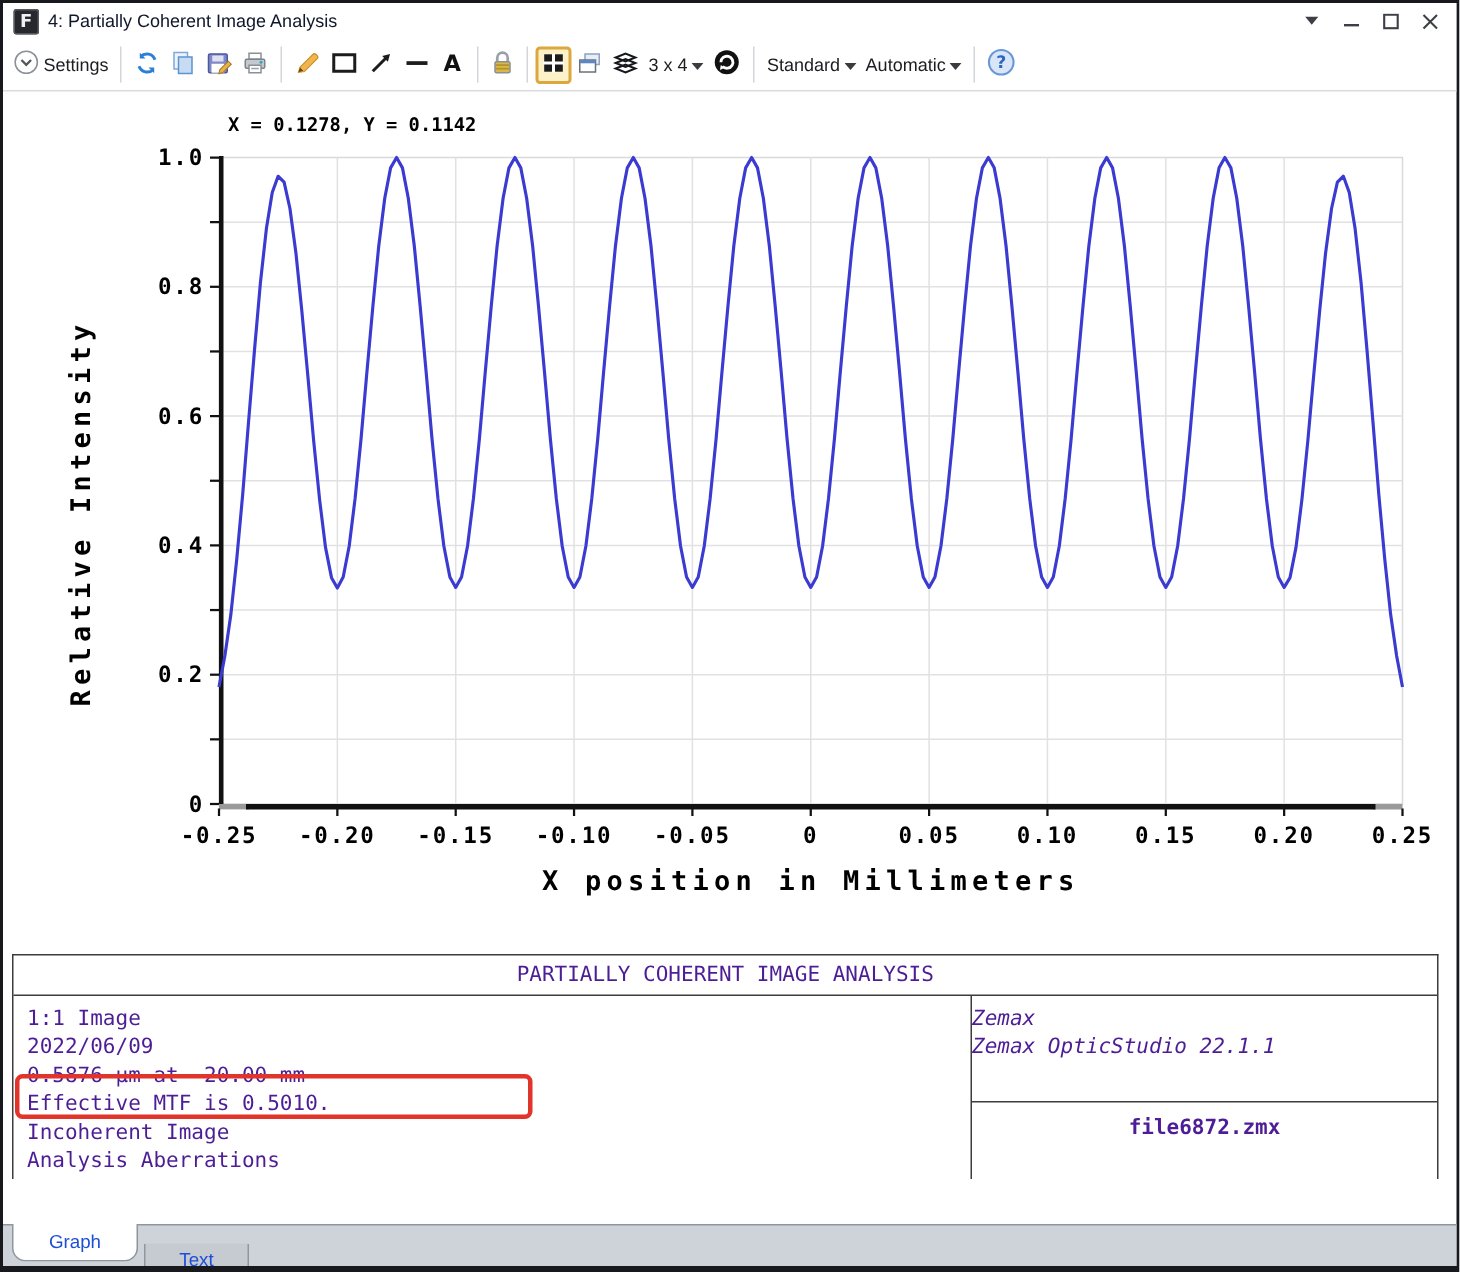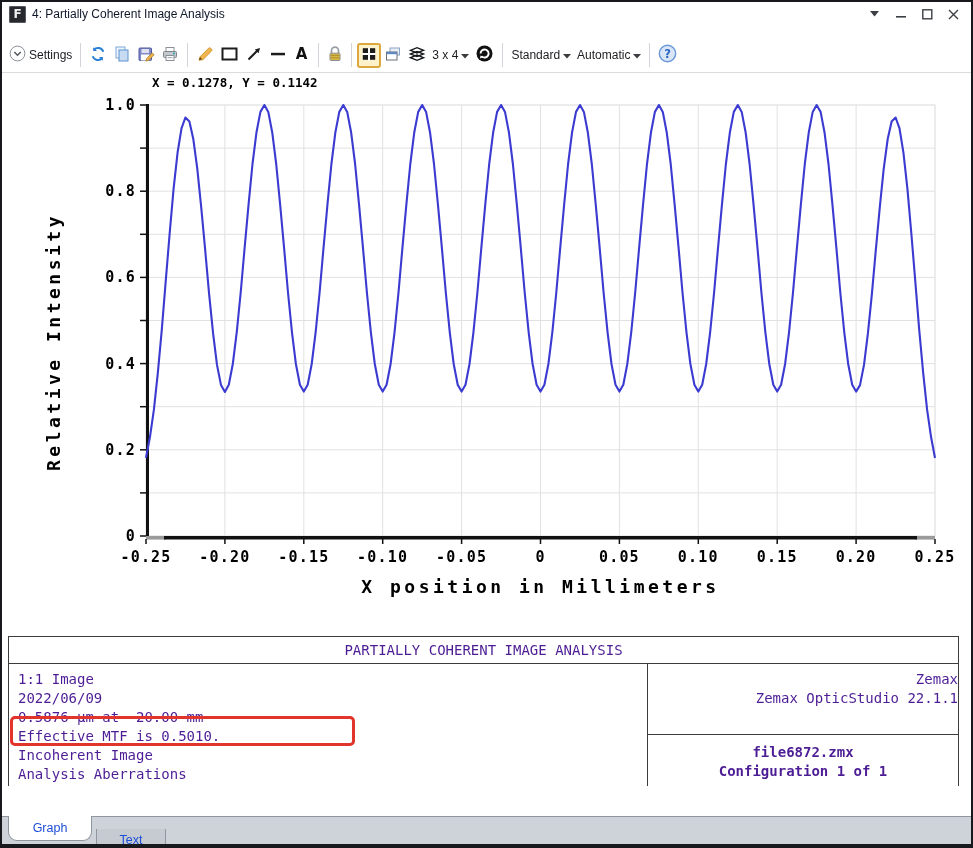--- a/index.html
+++ b/index.html
@@ -10,37 +10,37 @@
   .titlebar{position:absolute;top:0;left:0;right:0;height:24px;display:flex;align-items:center;
     padding:0 7px;gap:6px;background:#fff;}
   .app-icon{width:17px;height:17px;background:#26282d;color:#eef0f2;font-weight:bold;font-size:12px;
     display:flex;align-items:center;justify-content:center;border-radius:2px;
     box-shadow:inset 0 0 0 1px #55585e;font-family:"DejaVu Sans",sans-serif;}
   .title{font-size:12px;color:#0f172a;white-space:nowrap;}
   .win-controls{margin-left:auto;display:flex;gap:4px;align-items:center;}
   .wc{width:22px;height:18px;display:flex;align-items:center;justify-content:center;cursor:default;}
   
   .toolbar{position:absolute;top:24px;left:0;right:0;height:34px;display:flex;align-items:center;
-    padding:0 4px;background:#fff;border-bottom:1px solid #d9dbde;margin-top:12px;}
+    padding:0 4px;background:#fff;border-bottom:1px solid #d9dbde;}
   .tsep{width:1px;height:24px;background:#d2d5d9;margin:0 5px;flex:none;}
   .tbtn{display:flex;align-items:center;gap:3px;padding:2px 3px;border-radius:2px;font-size:12px;
     color:#1c1d21;flex:none;white-space:nowrap;}
   .active-tool{border:2px solid #dca73c;background:#fcf1c9;border-radius:3px;padding:0 1px;}
   
   #chart{position:absolute;top:58px;left:0;width:969px;height:576px;}
   
   .text-panel{position:absolute;top:634px;left:6px;width:951px;height:150px;box-sizing:border-box;
     border:1px solid #3c3c3c;border-bottom:none;font-family:"DejaVu Sans Mono",monospace;
     font-size:14px;color:#4c1d95;background:#fff;}
   .panel-header{height:26px;line-height:26px;text-align:center;border-bottom:1px solid #3c3c3c;}
   .panel-body{display:flex;height:122px;}
   .panel-left{flex:1;padding:6px 0 0 9px;position:relative;}
   .pl-line{height:19px;line-height:19px;white-space:nowrap;}
   .panel-right{width:310px;border-left:1px solid #3c3c3c;display:flex;flex-direction:column;}
-  .pr-top{height:64px;border-bottom:1px solid #3c3c3c;text-align:right;padding-top:6px;}
+  .pr-top{height:64px;border-bottom:1px solid #3c3c3c;text-align:left;padding-top:6px;font-style:italic;}
   .pr-bottom{flex:1;text-align:center;padding-top:8px;font-weight:bold;}
   .pr-line{height:19px;line-height:19px;}
   .mtf-box{position:absolute;left:1px;top:52px;width:345px;height:30px;box-sizing:border-box;
     border:3px solid #e1342a;border-radius:5px;background:transparent;}
   
   .tabbar{position:absolute;left:0;right:0;bottom:0;height:27px;background:#ced3da;
     border-top:1px solid #8f969f;}
   .tab{position:absolute;text-align:center;font-size:12.5px;color:#1d4ed8;box-sizing:border-box;
     border:1px solid #8f969f;border-top:none;border-radius:0 0 9px 9px;cursor:default;}
   .tab-graph{left:6px;width:84px;top:-1px;height:25px;line-height:24px;background:#fff;z-index:2;}
@@ -325,21 +325,20 @@
         <div class="pl-line">Analysis Aberrations</div>
         <div class="mtf-box"></div>
       </div>
       <div class="panel-right">
         <div class="pr-top">
           <div class="pr-line">Zemax</div>
           <div class="pr-line">Zemax OpticStudio 22.1.1</div>
         </div>
         <div class="pr-bottom">
           <div class="pr-line">file6872.zmx</div>
-          <div class="pr-line">Configuration 1 of 1</div>
         </div>
       </div>
     </div>
   </div>
 
   <div class="tabbar">
     <div class="tab tab-graph">Graph</div>
     <div class="tab tab-text">Text</div>
   </div>
 

